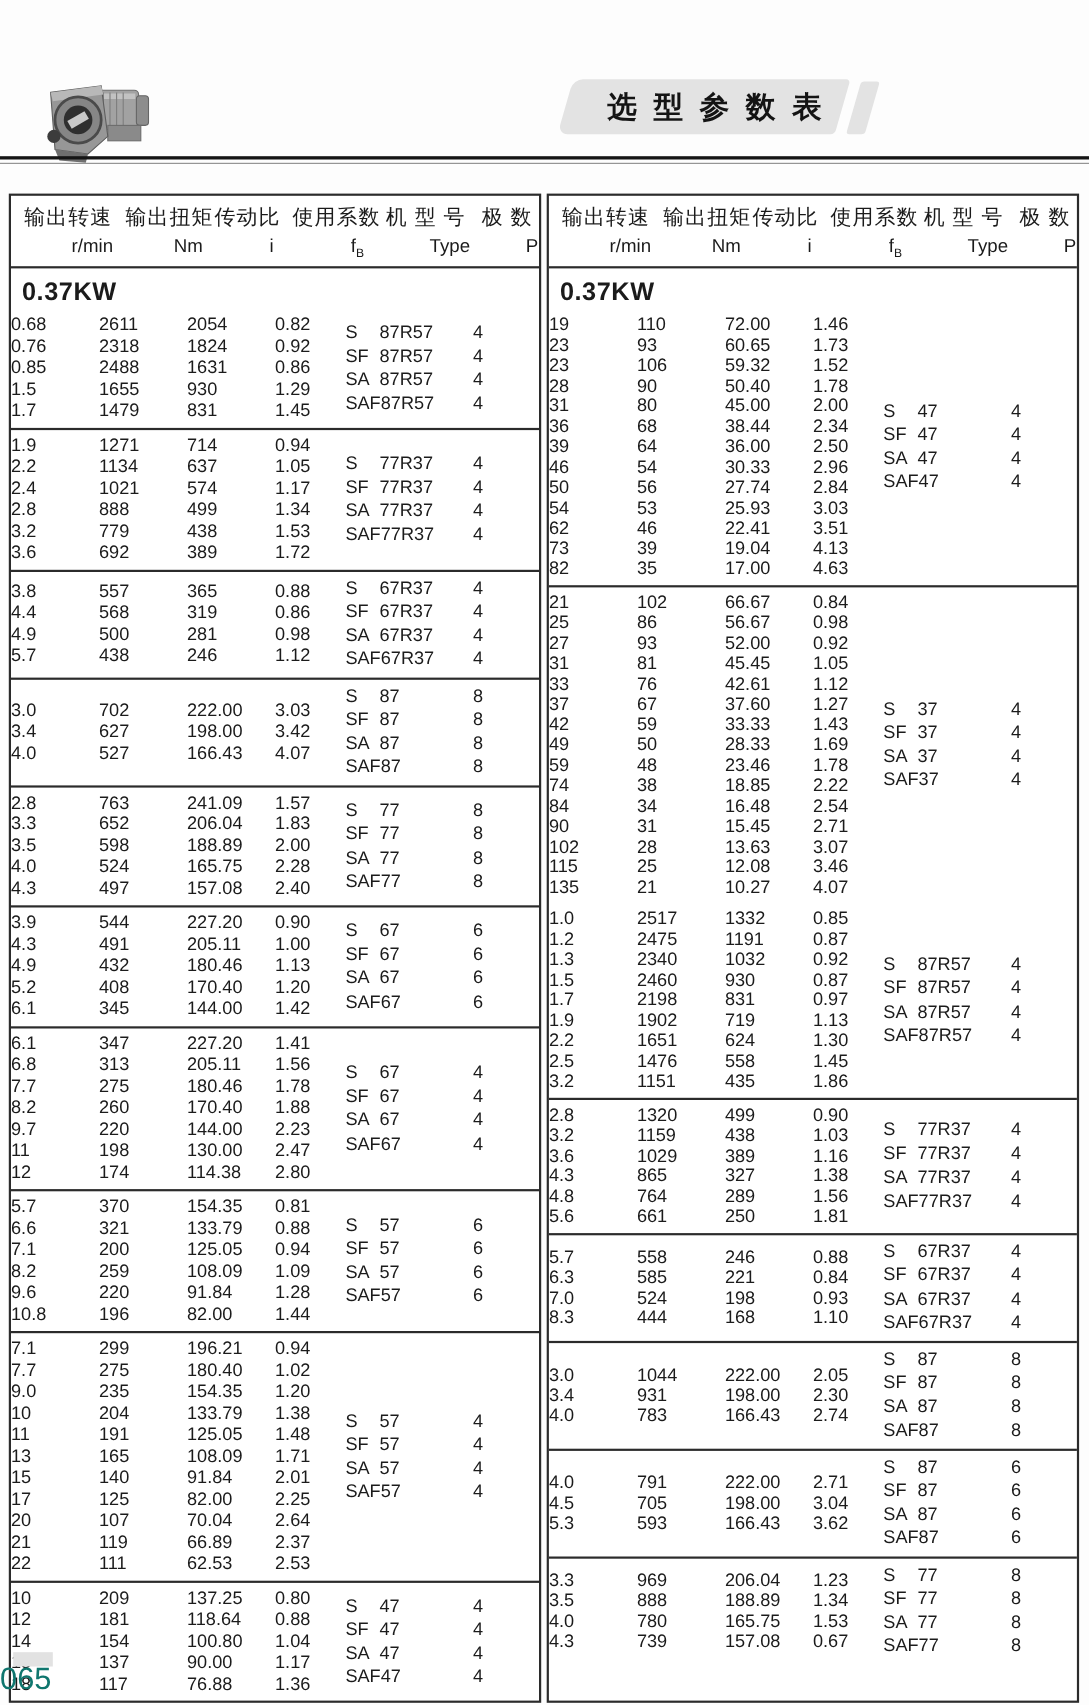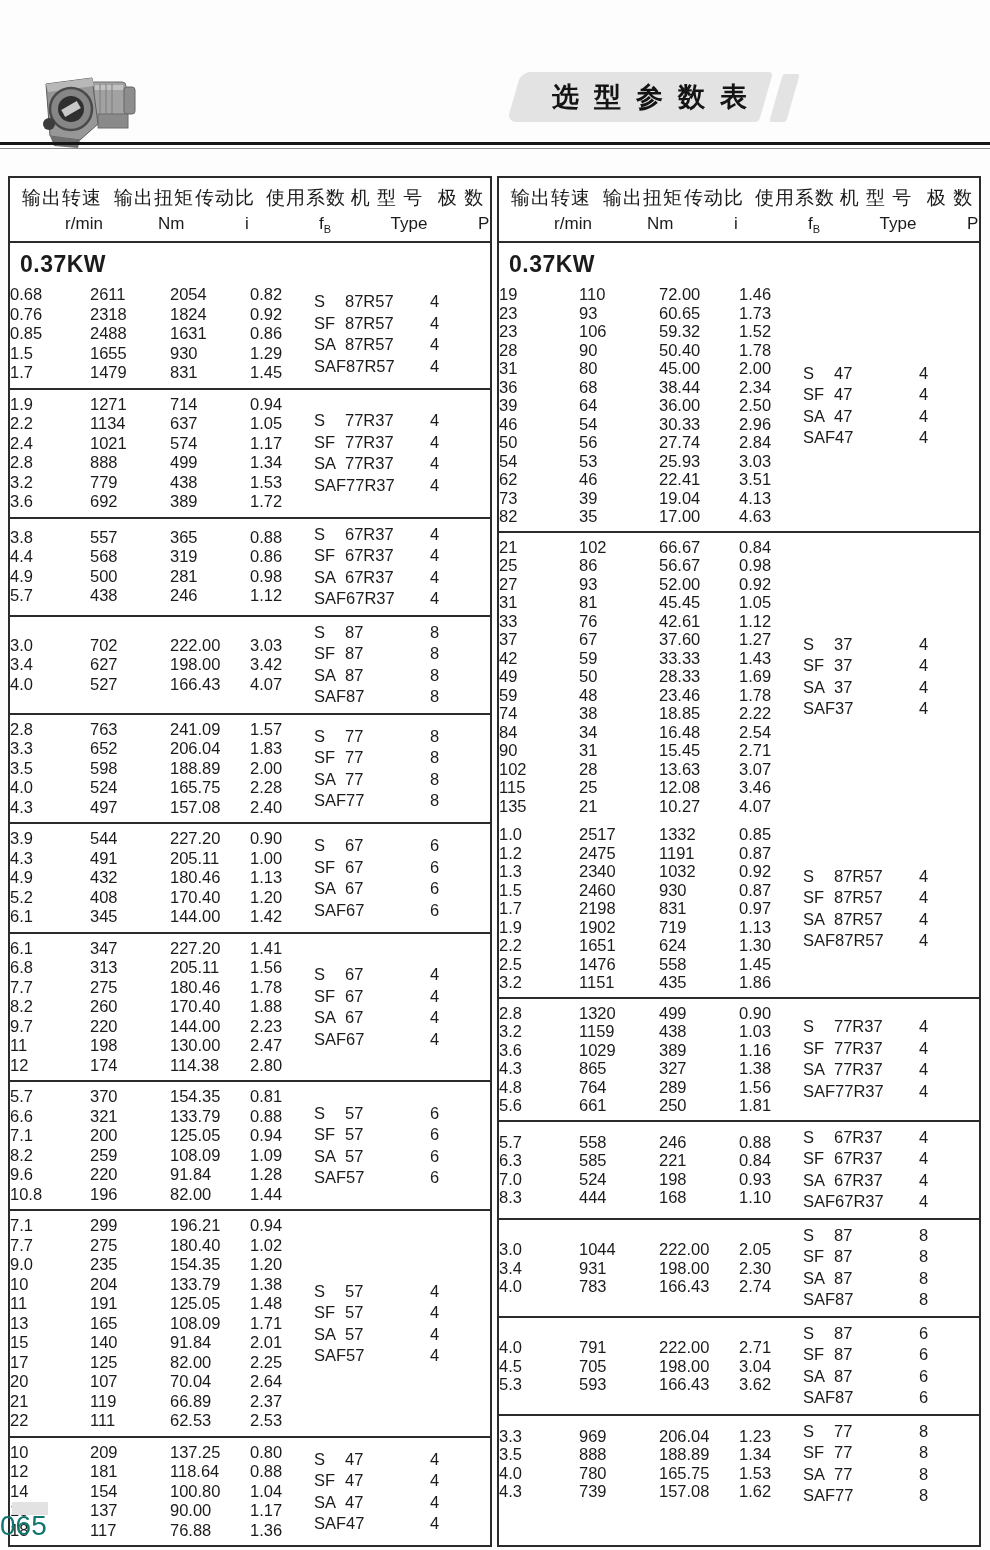--- a/index.html
+++ b/index.html
@@ -1170,21 +1170,21 @@
           <div class="num-row">
             <span class="ncell">4.0</span>
             <span class="ncell">780</span>
             <span class="ncell">165.75</span>
             <span class="ncell">1.53</span>
           </div>
           <div class="num-row">
             <span class="ncell">4.3</span>
             <span class="ncell">739</span>
             <span class="ncell">157.08</span>
-            <span class="ncell">1.62</span>
+            <span class="ncell">0.67</span>
           </div>
         </div>
         <div class="types">
           <div class="type-row">
             <span class="type-model"><span class="type-prefix">S</span><span class="type-size">77</span></span>
             <span class="type-poles">8</span>
           </div>
           <div class="type-row">
             <span class="type-model"><span class="type-prefix">SF</span><span class="type-size">77</span></span>
             <span class="type-poles">8</span>

